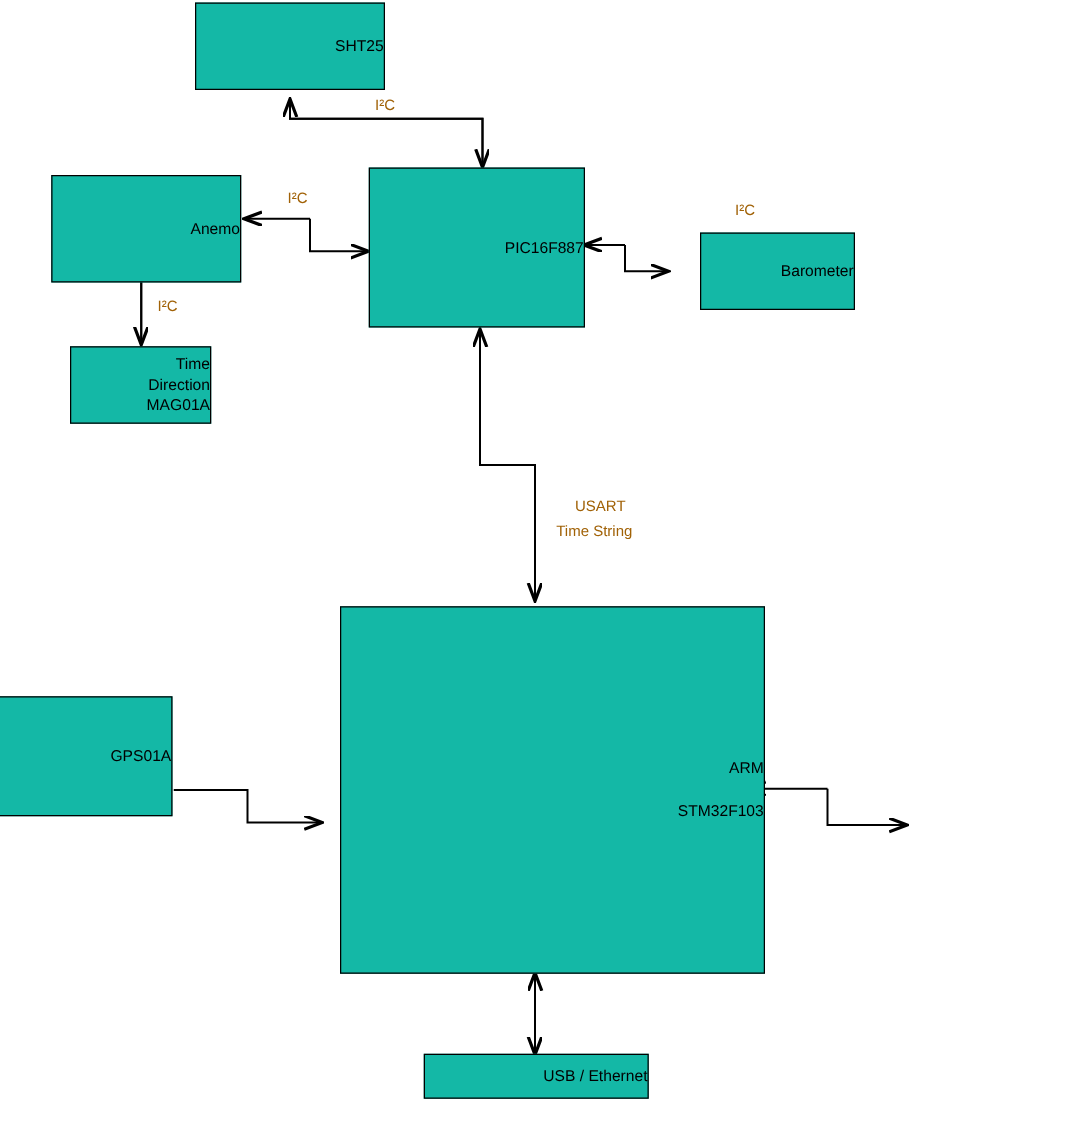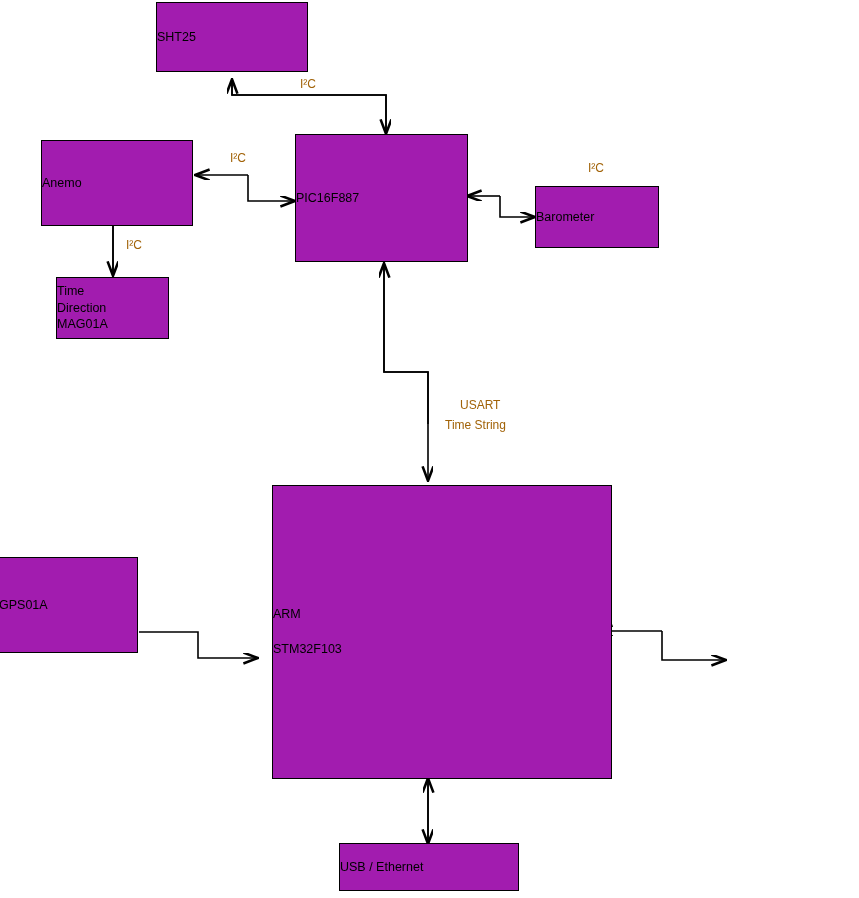--- a/index.html
+++ b/index.html
@@ -12,24 +12,24 @@
     width: 859px;
     height: 898px;
     background: #ffffff;
     font-family: "Liberation Sans", sans-serif;
     overflow: hidden;
   }
   .node {
     position: absolute;
     box-sizing: border-box;
     border: 1.6px solid #000000;
-    background: #a21caf;
+    background: #14b8a6;
     display: flex;
     flex-direction: column;
-    align-items: flex-start;
+    align-items: flex-end;
     justify-content: center;
     text-align: center;
     font-size: 12.5px;
     color: #000000;
     line-height: 1.35;
     z-index: 2;
   }
   .node .line {
     display: block;
     white-space: pre;
@@ -102,42 +102,42 @@
   </div>
 
   <div class="node" style="left:41px; top:140px; width:152px; height:86px;">
     <span class="line">Anemo</span>
   </div>
 
   <div class="node" style="left:295px; top:134px; width:173px; height:128px;">
     <span class="line">PIC16F887</span>
   </div>
 
-  <div class="node" style="left:535px; top:186px; width:124px; height:62px;">
+  <div class="node" style="left:560px; top:186px; width:124px; height:62px;">
     <span class="line">Barometer</span>
   </div>
 
   <div class="node" style="left:56px; top:277px; width:113px; height:62px;">
     <span class="line">Time</span>
     <span class="line">Direction</span>
     <span class="line">MAG01A</span>
   </div>
 
   <div class="node" style="left:-2px; top:557px; width:140px; height:96px;">
     <span class="line">GPS01A</span>
   </div>
 
   <div class="node node-arm" style="left:272px; top:485px; width:340px; height:294px;">
     <span class="line">ARM</span>
     <span class="line-gap"></span>
     <span class="line">STM32F103</span>
   </div>
 
 
-  <div class="node" style="left:339px; top:843px; width:180px; height:48px;">
+  <div class="node" style="left:339px; top:843px; width:180px; height:36px;">
     <span class="line">USB / Ethernet</span>
   </div>
 
   <div class="edge-label" style="left:300px; top:76px;">I²C</div>
 
   <div class="edge-label" style="left:230px; top:150px;">I²C</div>
 
   <div class="edge-label" style="left:588px; top:160px;">I²C</div>
 
   <div class="edge-label" style="left:126px; top:237px;">I²C</div>

